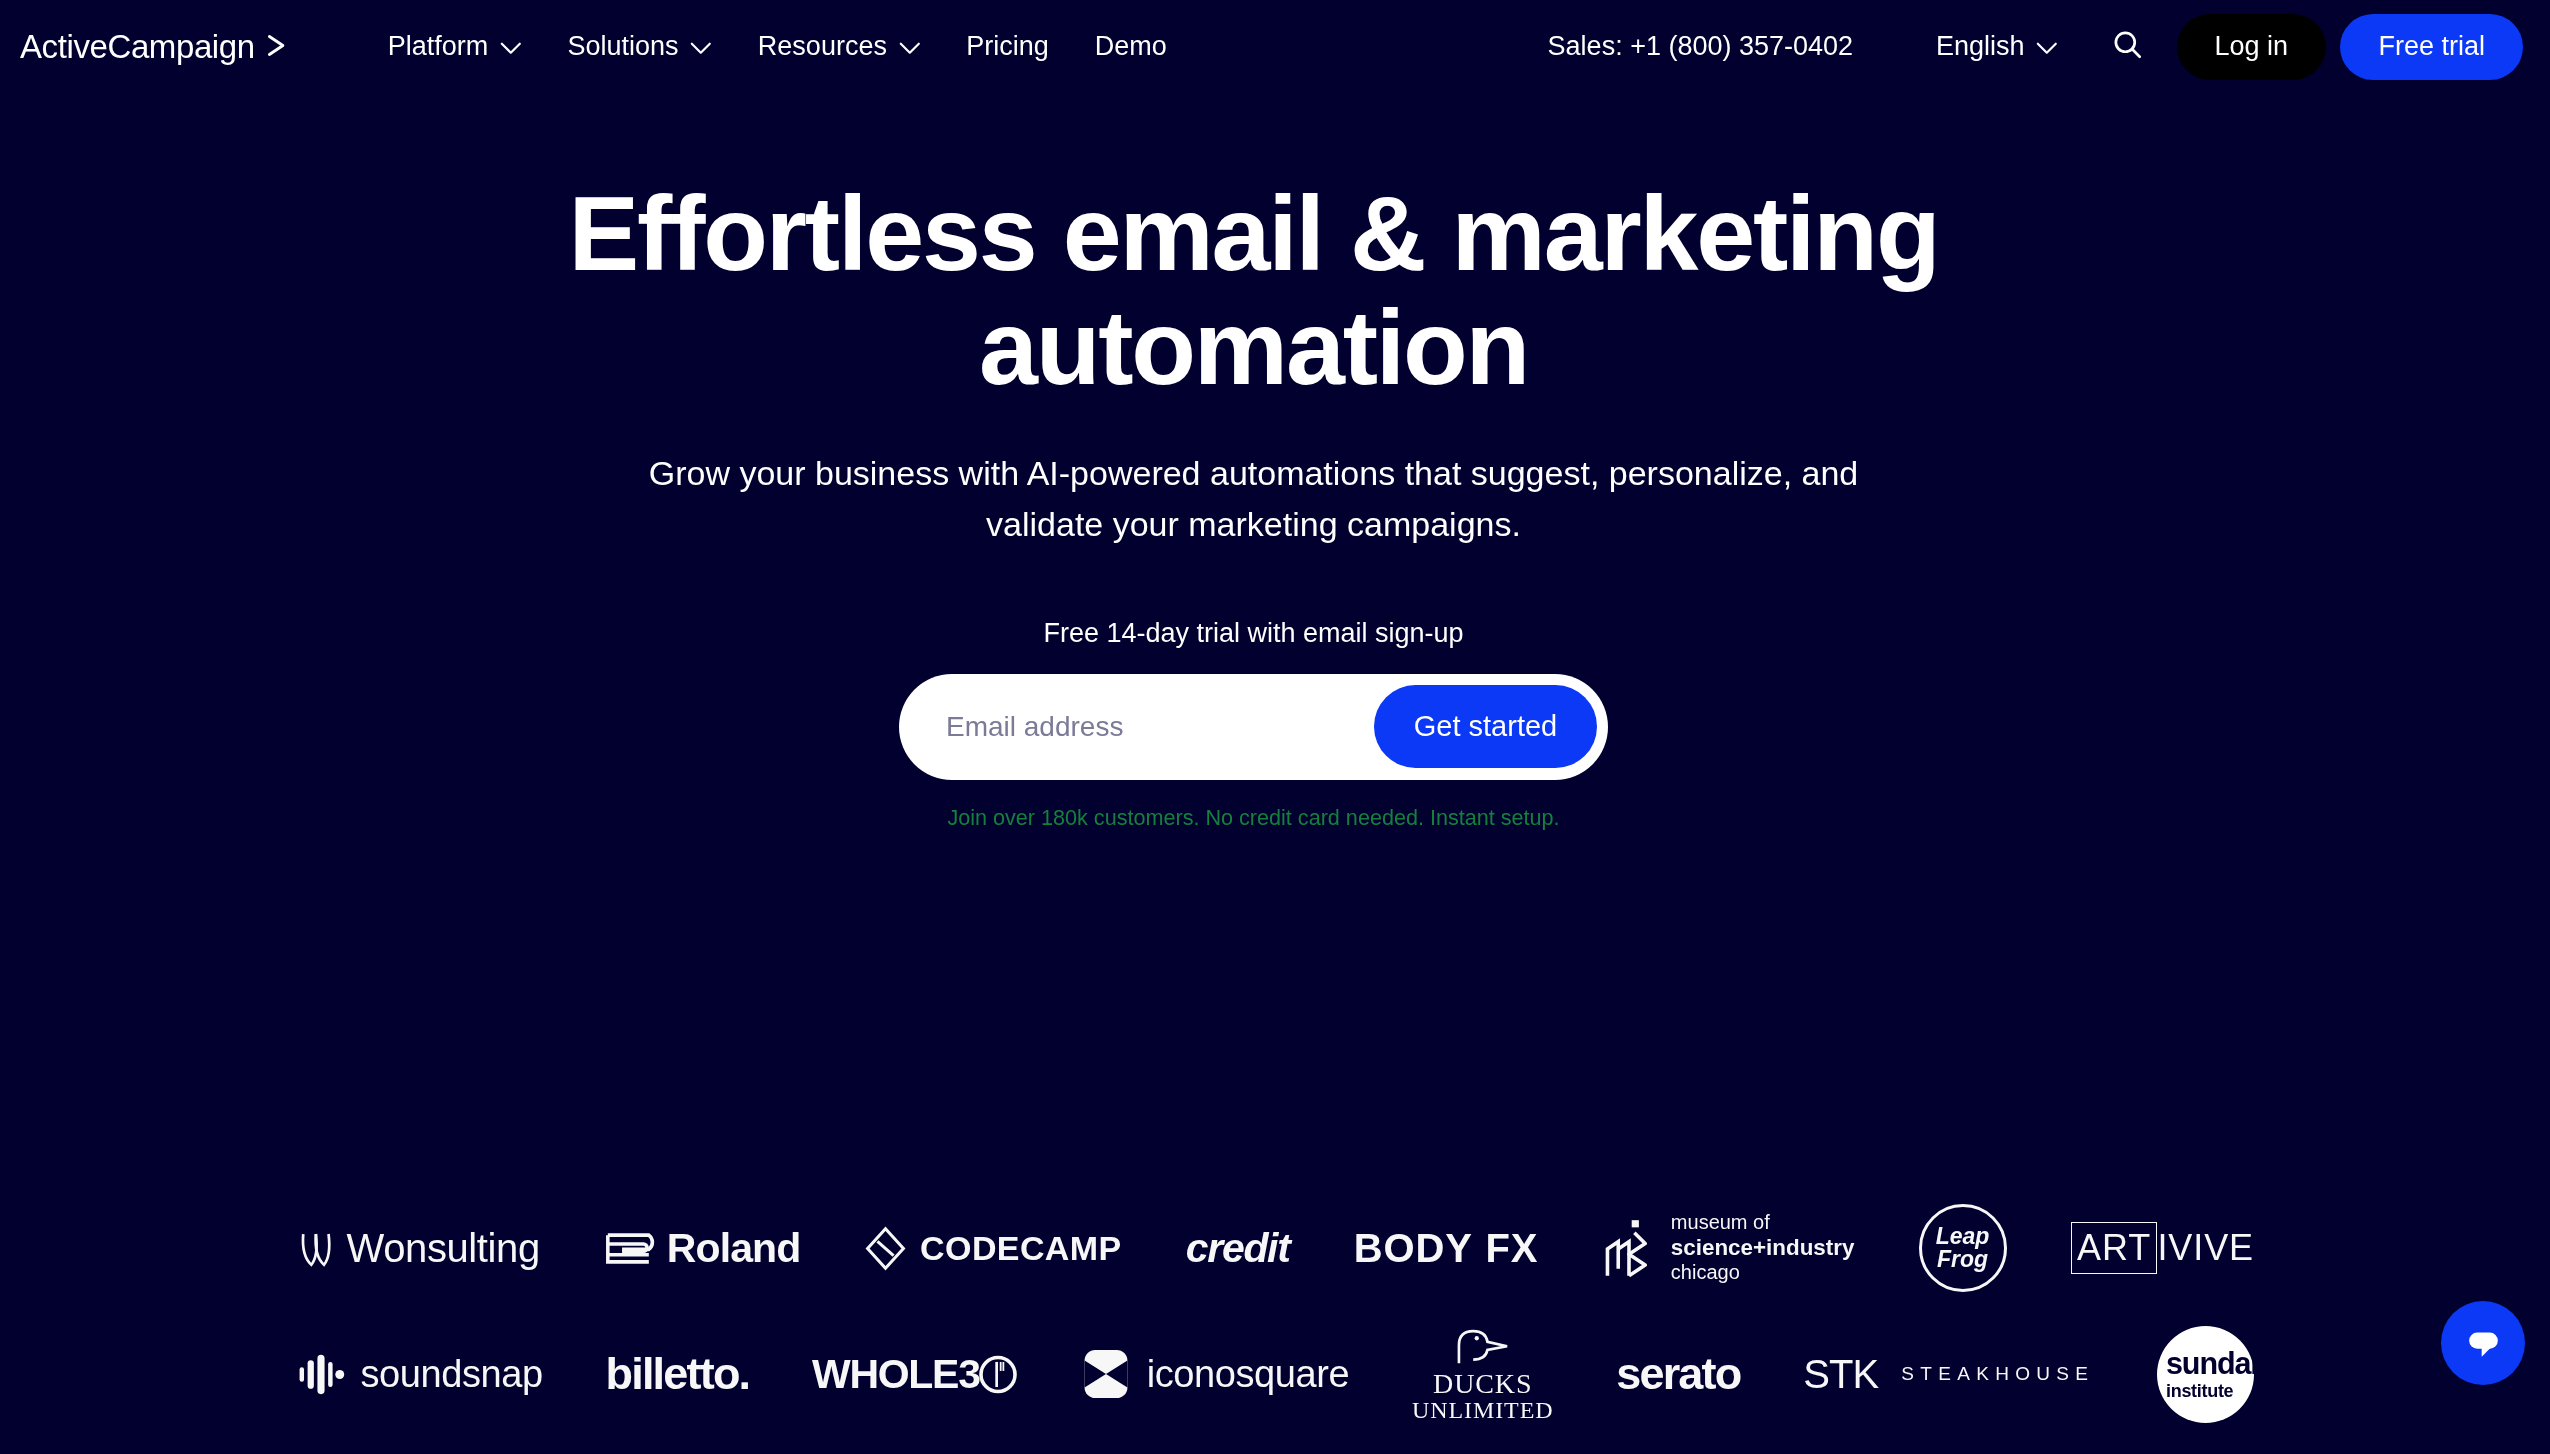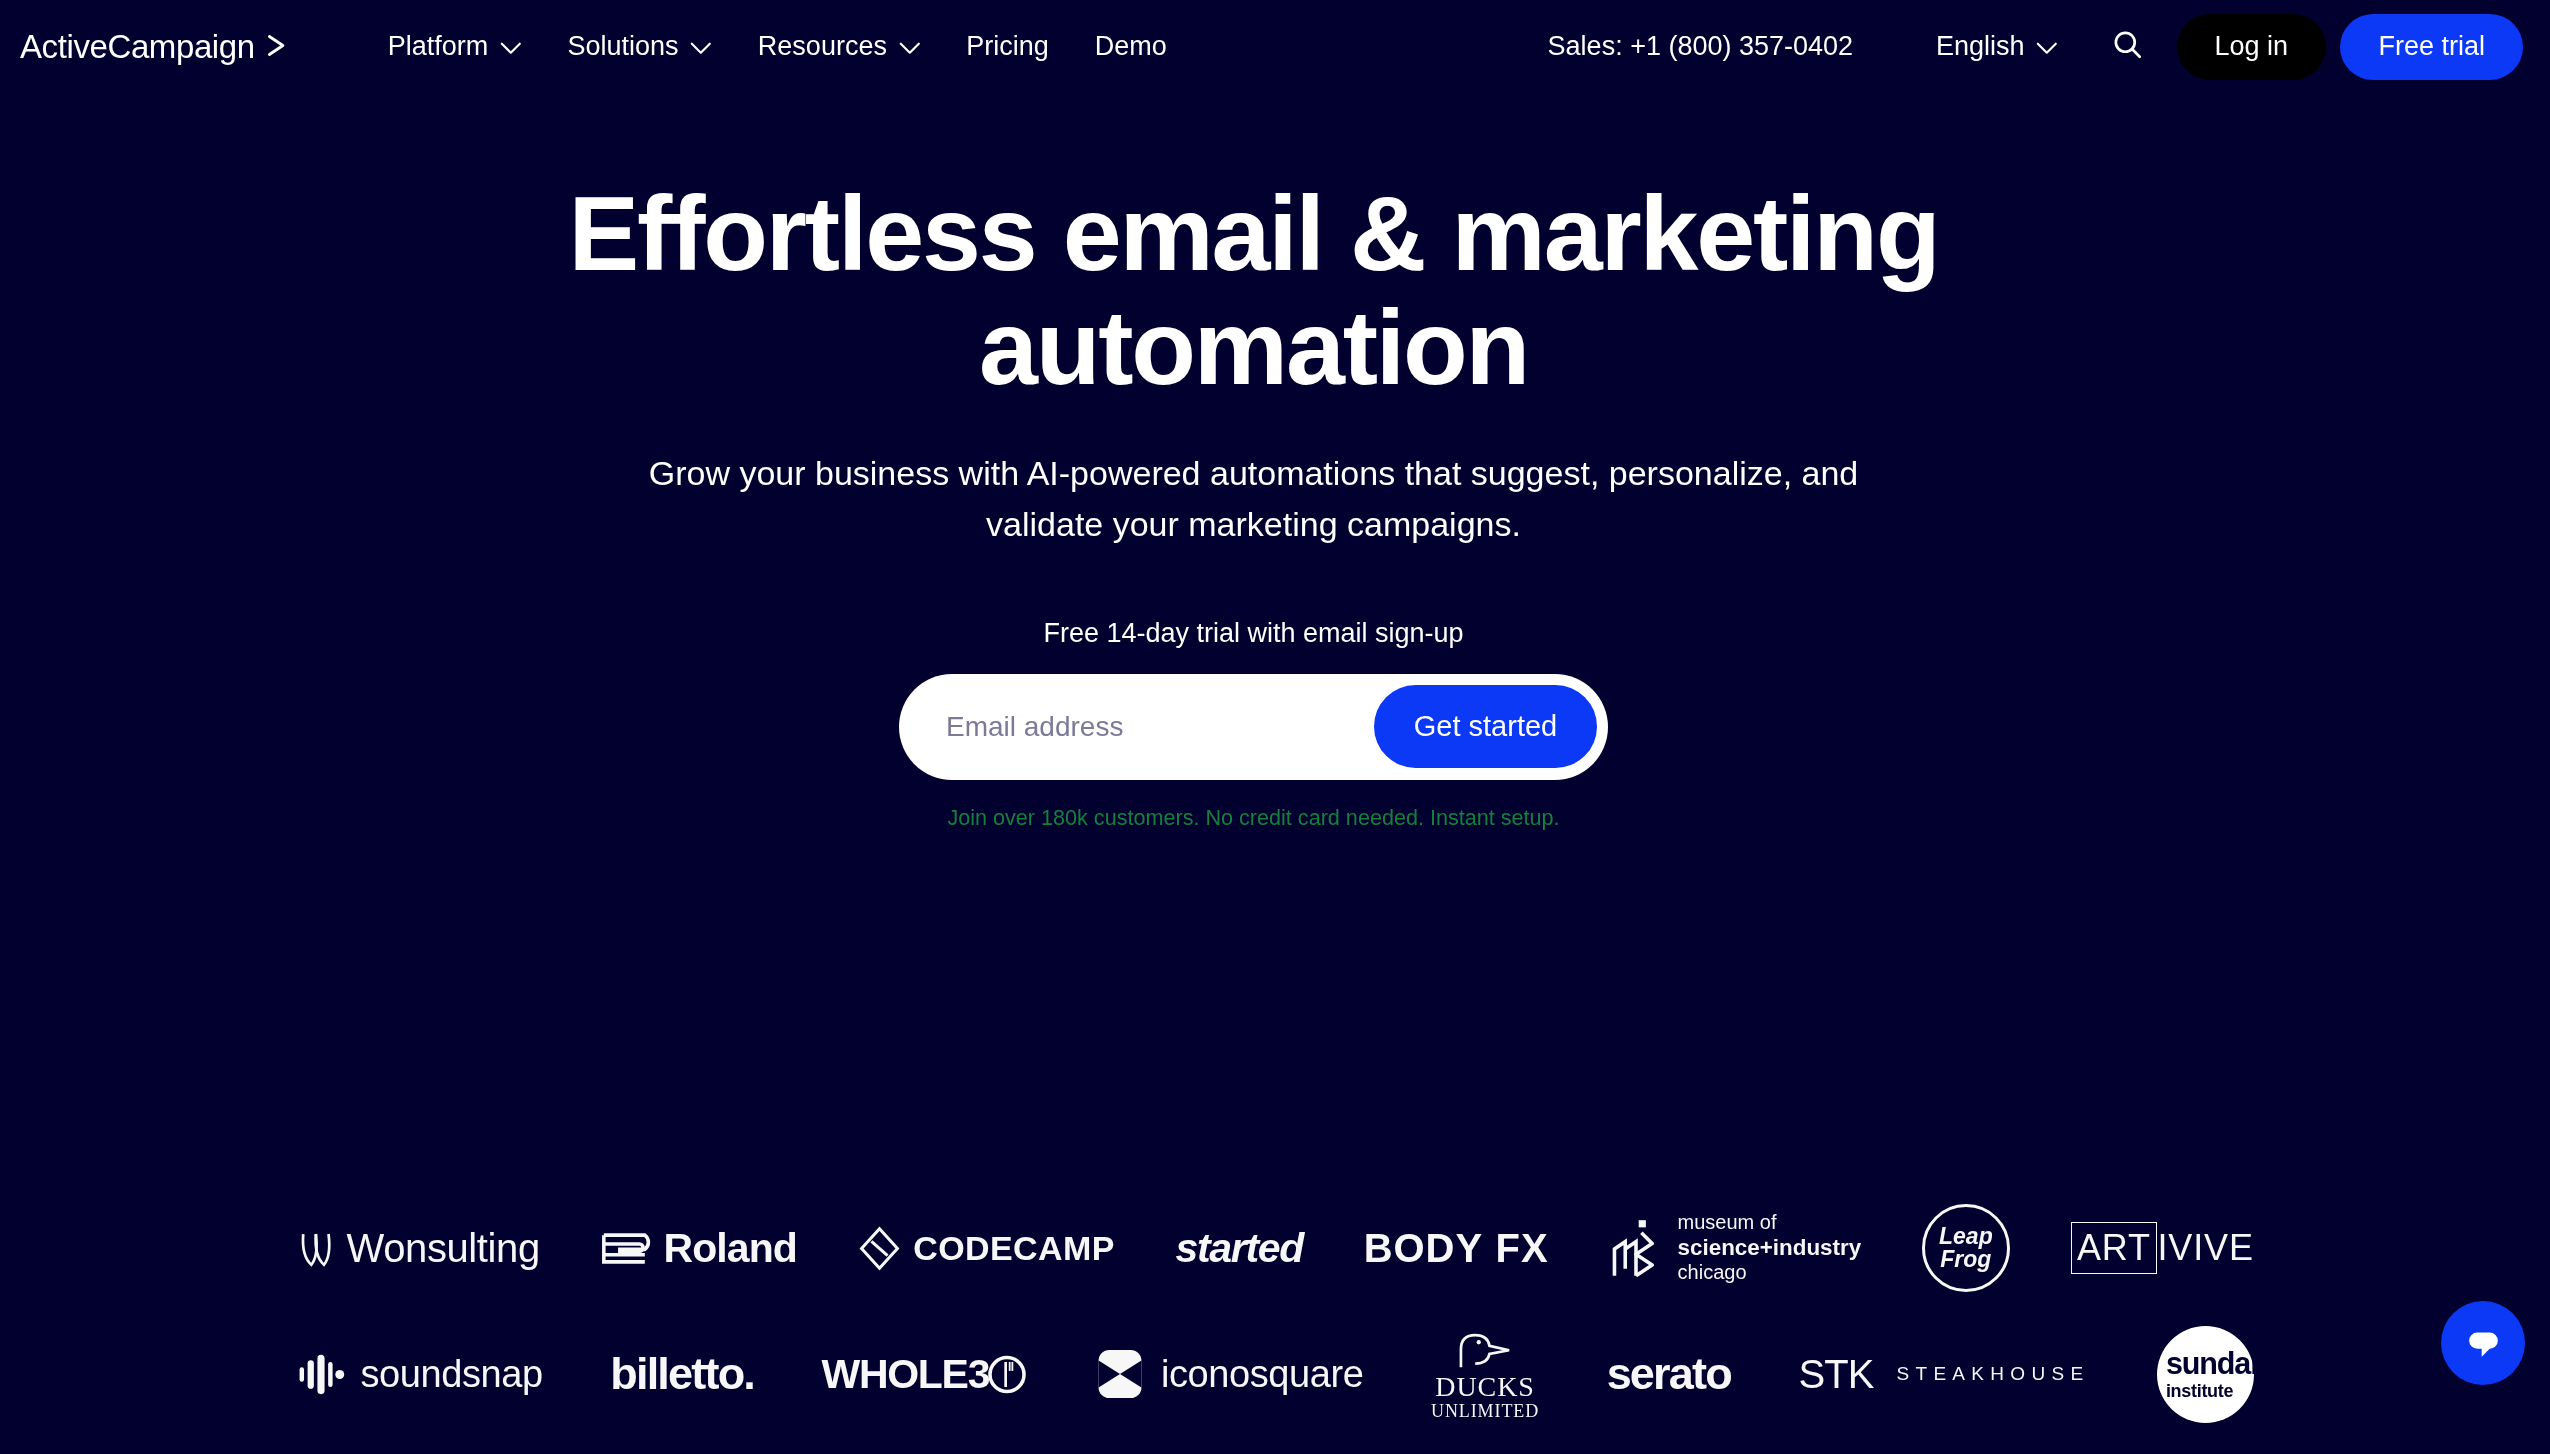--- a/index.html
+++ b/index.html
@@ -236,21 +236,21 @@
     font-style: italic;
   }
   .b-artivive { font-size: 36px; letter-spacing: 0.9px; display: flex; align-items: center; }
   .b-artivive .boxed { border: 1.8px solid #ffffff; padding: 3.6px 5.4px; }
   .b-soundsnap { font-size: 38px; letter-spacing: -0.4px; display:flex; align-items:center; gap:14.4px;}
   .b-billetto { font-size: 45px; font-weight: 700; letter-spacing: -1.8px; }
   .b-whole30 { font-size: 41px; font-weight: 700; letter-spacing: -1.3px; display:flex; align-items:center;}
   .b-iconosquare { font-size: 38px; letter-spacing: -0.4px; display:flex; align-items:center; gap:16px;}
   .b-ducks { display: flex; flex-direction: column; align-items: center; font-family: "Liberation Serif", serif; line-height: 1.05; }
   .b-ducks-l1 { font-size: 28px; letter-spacing: 0.9px; }
-  .b-ducks-l2 { font-size: 18px; letter-spacing: 0.9px; text-align: center; }
+  .b-ducks-l2 { font-size: 24px; letter-spacing: 0.9px; text-align: center; }
   .b-serato { font-size: 45px; font-weight: 700; letter-spacing: -1.8px; }
   .b-stk { display: flex; align-items: center; gap: 23px; }
   .b-stk-mark { font-size: 40px; letter-spacing: -0.9px; }
   .b-stk-sub { font-size: 19px; letter-spacing: 6.3px; }
   .b-sundance {
     width: 97px; height: 97px;
     background: #ffffff;
     border-radius: 50%;
     position: relative;
     display: flex; flex-direction: column;
@@ -387,21 +387,21 @@
 
       <div class="brand b-codecamp">
         <svg width="43" height="47" viewBox="0 0 48 52">
           <path d="M24 4 L44 26 L24 48 L4 26 Z" fill="none" stroke="#ffffff" stroke-width="3.4"></path>
           <path d="M15 18 L33 34" fill="none" stroke="#ffffff" stroke-width="3.4"></path>
         </svg>
         <span>CODECAMP</span>
       </div>
 
       <div class="brand b-byrider">
-        <span>started</span>
+        <span>credit</span>
       </div>
 
       <div class="brand b-bodyfx">
         <span>BODY</span>
         <span>FX</span>
       </div>
 
       <div class="brand b-msi">
         <svg width="54" height="70" viewBox="0 0 60 78">
           <path d="M6 70 V40 L18 32 V62" fill="none" stroke="#ffffff" stroke-width="4"></path>

